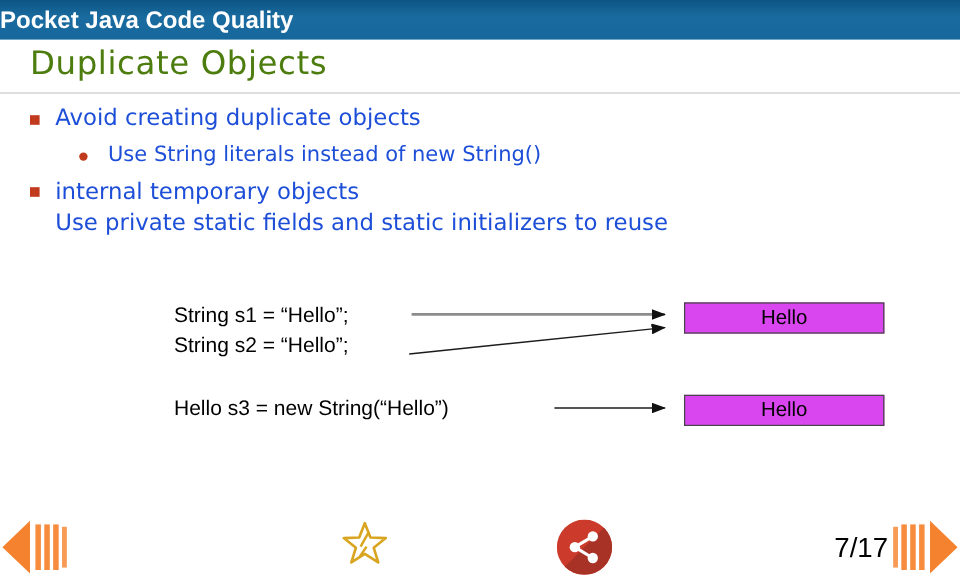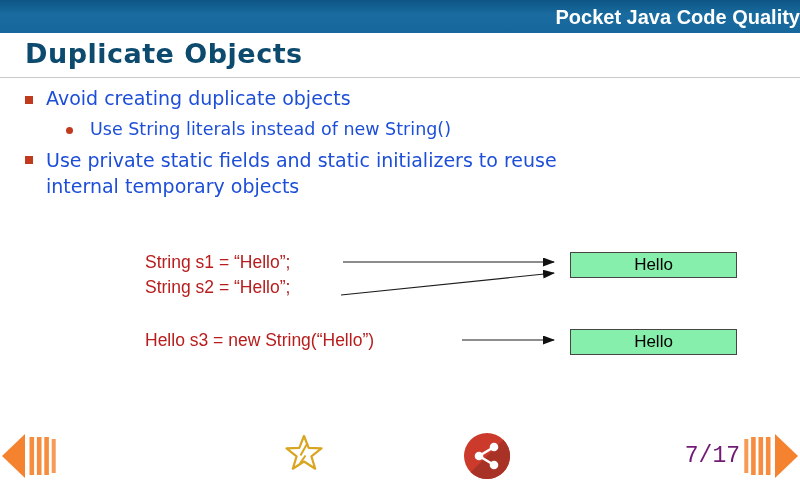--- a/index.html
+++ b/index.html
@@ -6,69 +6,69 @@
   html,body { width:800px; height:480px; background:#fff; overflow:hidden; }
   .screen {
     position:relative; width:800px; height:480px; background:#ffffff;
     font-family:"DejaVu Sans", sans-serif;
   }
 
   
   .titlebar {
     position:absolute; left:0; top:0; width:800px; height:33px;
     background:linear-gradient(180deg,#0d5585 0%,#1a6ca0 45%,#16689c 100%);
-    color:#fff; text-align:right; line-height:34px;
+    color:#fff; text-align:left; line-height:34px;
     font-family:"Liberation Sans", sans-serif; font-weight:bold; font-size:20px;
   }
 
   
   .slide-title {
     position:absolute; left:25px; top:38px;
-    font-size:27px; font-weight:bold; color:#0c4a6e; letter-spacing:.5px;
+    font-size:27px; font-weight:normal; color:#4d7c0f; letter-spacing:.5px;
     font-family:"DejaVu Sans", sans-serif;
   }
   .rule { position:absolute; left:0; top:77px; width:800px; height:1px; background:#c9c9c9; }
 
   .btext { position:absolute; color:#1d4ed8; }
   .b1 { left:46px; top:87px;  font-size:19px; }
   .b2 { left:90px; top:119px; font-size:17.5px; }
   .b3 { left:46px; top:147px; font-size:19px; line-height:26px; }
 
   .marker-sq { position:absolute; width:8px; height:8px; background:#c23a1e; }
   .m1 { left:25px; top:96px; }
   .m3 { left:25px; top:156px; }
   .marker-dot { position:absolute; left:66px; top:127px; width:7px; height:7px;
                 border-radius:50%; background:#c23a1e; }
 
   
   .codeline {
-    position:absolute; left:145px; color:#b91c1c;
+    position:absolute; left:145px; color:#000000;
     font-family:"Liberation Sans", sans-serif; font-size:17.5px; white-space:nowrap;
   }
   .c1 { top:252px; } .c2 { top:277px;text-align:center; } .c3 { top:330px; }
 
   .membox {
     position:absolute; left:570px; width:167px; height:26px;
-    background:#86efac; border:1.5px solid #454545;
+    background:#d946ef; border:1.5px solid #454545;
     font-family:"Liberation Sans", sans-serif; font-size:17px; color:#000;
     text-align:center; line-height:23px;
   }
   .box1 { top:252px; } .box2 { top:329px; }
 
   .arrows { position:absolute; left:0; top:0; width:800px; height:480px; pointer-events:none; }
 
   
   button { background:none; border:none; padding:0; cursor:pointer; position:absolute; }
   .prev  { left:2px;   top:434px; width:56px; height:44px; }
   .next  { left:742px; top:434px; width:56px; height:44px; }
   .starb { left:284px; top:433px; width:40px; height:42px; }
   .shareb{ left:464px; top:433px; width:46px; height:46px; }
   .page {
     position:absolute; top:443px; right:60px;
-    font-size:23px; color:#701a75; font-family:Liberation Mono, monospace;
+    font-size:23px; color:#000000; font-family:Liberation Sans, sans-serif;
   }
 </style>
 </head>
 <body>
 
 <div class="screen">
 
   <header class="titlebar">
     <span>Pocket Java Code Quality</span>
   </header>
@@ -77,22 +77,22 @@
   <div class="rule"></div>
 
   <span class="marker-sq m1"></span>
   <div class="btext b1">Avoid creating duplicate objects</div>
 
   <span class="marker-dot"></span>
   <div class="btext b2">Use String literals instead of new String()</div>
 
   <span class="marker-sq m3"></span>
   <div class="btext b3">
+    <div>internal temporary objects</div>
     <div>Use private static fields and static initializers to reuse</div>
-    <div>internal temporary objects</div>
   </div>
 
   <div class="codeline c1">String s1 = “Hello”;</div>
   <div class="codeline c2">String s2 = “Hello”;</div>
   <div class="codeline c3">Hello s3 = new String(“Hello”)</div>
 
   <svg class="arrows">
     <defs>
       <marker id="ah" markerUnits="userSpaceOnUse" markerWidth="12" markerHeight="9" refX="11" refY="4.5" orient="auto">
         <path d="M0,0 L12,4.5 L0,9 Z" fill="#111"></path>

